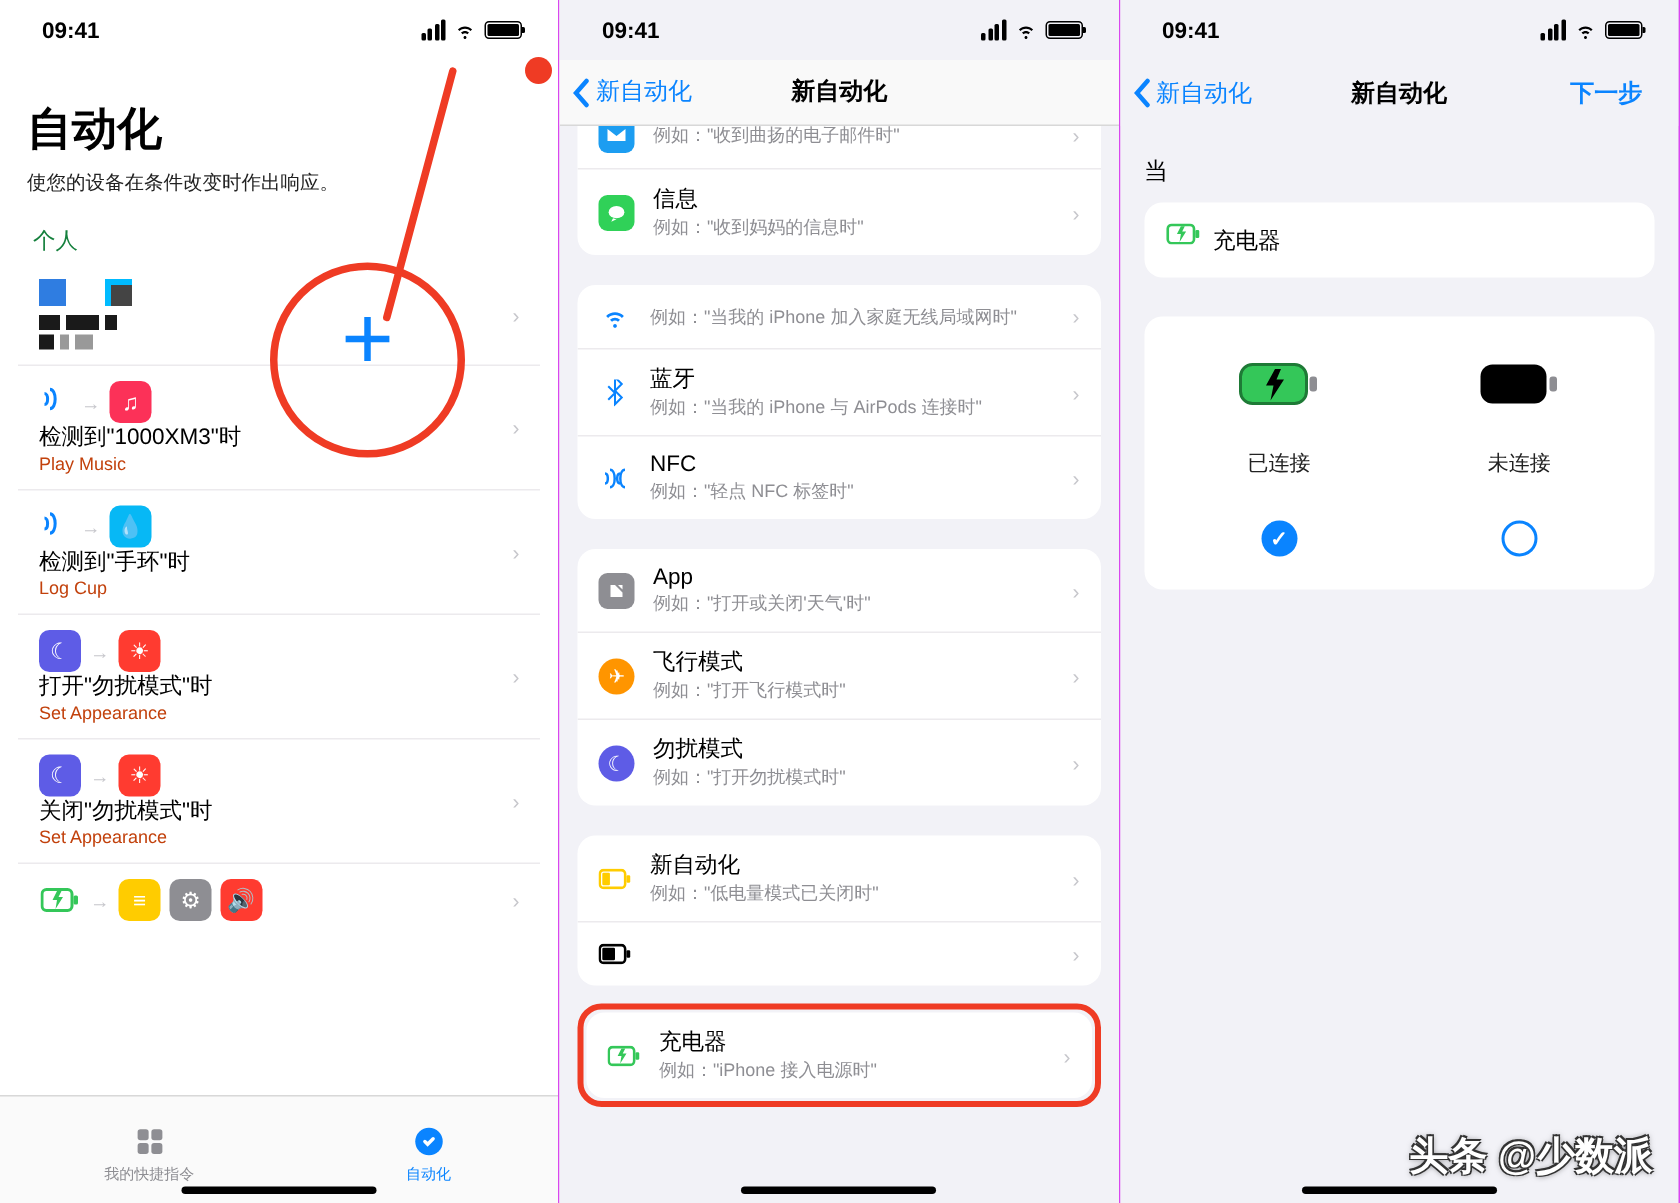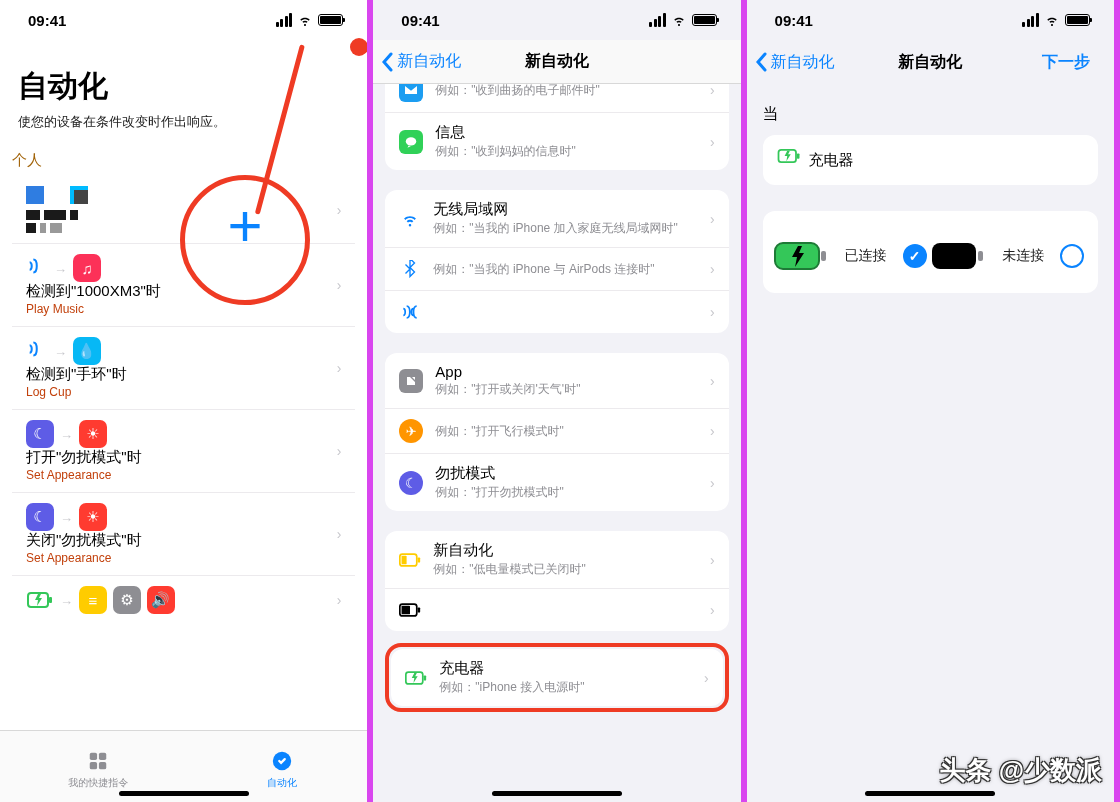--- a/index.html
+++ b/index.html
@@ -9,21 +9,21 @@
     width: 1120px;
     height: 802px;
     display: flex;
     overflow: hidden;
     position: relative;
   }
   .phone {
     width: 373.3px;
     height: 802px;
     background: #f2f2f7;
-    border-right: 6px solid #d946ef;
+    border-right: 1px solid #d946ef;
     position: relative;
     display: flex;
     flex-direction: column;
     overflow: hidden;
   }
   .phone:last-child { border-right: none; }
   .status-bar {
     height: 40px;
     display: flex;
     justify-content: space-between;
@@ -44,21 +44,21 @@
   .wifi-icon svg { width: 16px; height: 16px; display:block; }
   .battery { width: 25px; height: 12px; border: 1px solid #000; border-radius: 3px; padding: 1px; position: relative; }
   .battery::after { content:''; position:absolute; right:-3px; top:3px; width:2px; height:4px; background:#000; border-radius:0 1px 1px 0; }
   .battery-fill { width: 100%; height: 100%; background: #000; border-radius: 1px; }
 
   
   .phone1 { background:#fff; }
   .p1-header { padding: 26px 18px 6px; }
   .p1-title { font-size: 30px; font-weight: 700; margin-bottom: 6px; }
   .p1-sub { font-size: 13px; color: #222; }
-  .p1-section-label { font-size: 15px; padding: 14px 12px 6px; color:#a16207; }
+  .p1-section-label { font-size: 15px; padding: 14px 22px 6px; color:#15803d; }
   .p1-list { margin: 0 12px; border-radius: 12px; overflow:hidden; background:#fff; }
   .p1-item { padding: 10px 14px; position:relative; }
   .p1-item + .p1-item { border-top:1px solid #eceaed; }
   .p1-item-title { font-size: 15px; font-weight:500; color:#000; }
   .p1-item-sub { font-size: 12px; color:#c2410c; margin-top:1px;}
   .chevron { position:absolute; right:14px; top:50%; transform:translateY(-50%); color:#c7c7cc; font-size:14px;}
   .squares { display:flex; gap:4px; }
   .sq { width:18px; height:18px; }
   .sq.b { background:#2f7de1; }
   .redacted { display:flex; gap:4px; margin-top:6px; }
@@ -108,21 +108,21 @@
   .p2-sub { font-size:12px; color:#8e8e93; margin-top:1px; }
   .p2-highlight { margin:12px 12px 0; border:4px solid #ef3b24; border-radius:16px; padding:2px;}
   .p2-highlight .p2-row { border-radius:12px; background:#fff; }
 
   
   .p3-body { padding: 20px 16px; }
   .p3-when { font-size:16px; font-weight:500; margin-bottom:10px; }
   .p3-card { background:#fff; border-radius:12px; padding:14px; display:flex; align-items:center; gap:10px; margin-bottom:26px;}
   .p3-card-icon { width:22px; height:22px; }
   .p3-options { background:#fff; border-radius:12px; padding:30px 10px 22px; display:flex; }
-  .p3-opt { flex:1; display:flex; align-items:center; gap:16px; }
+  .p3-opt { flex:1; display:flex; flex-direction:column; align-items:center; gap:29px; }
   .p3-opt-label { font-size:14px; color:#222; }
   .radio { width:24px; height:24px; border-radius:50%; }
   .radio.checked { background:#0a84ff; display:flex; align-items:center; justify-content:center; }
   .radio.checked::after { content:"✓"; color:#fff; font-size:14px; font-weight:700;}
   .radio.unchecked { border:2px solid #0a84ff; }
 
   .watermark {
     position:absolute; bottom:14px; right:18px; color:#fff; font-size:26px; font-weight:700;
     text-shadow: -1px -1px 0 #333, 1px -1px 0 #333, -1px 1px 0 #333, 1px 1px 0 #333, 0 0 4px rgba(0,0,0,.6);
     z-index:100; font-family:"PingFang SC",sans-serif;
@@ -338,42 +338,46 @@
     </div>
 
     <div class="p2-group">
       <div class="p2-row">
         <div class="p2-icon">
             <svg viewBox="0 0 24 24" width="20" height="20" fill="#0a84ff">
               <path d="M12 18c.8 0 1.5.7 1.5 1.5S12.8 21 12 21s-1.5-.7-1.5-1.5S11.2 18 12 18zm-4-3.4c2.2-2.2 5.8-2.2 8 0l-1.6 1.6c-1.3-1.3-3.5-1.3-4.8 0L8 14.6zM4.9 11.5c3.9-3.9 10.3-3.9 14.2 0l-1.6 1.6c-3-3-8-3-11 0l-1.6-1.6z"></path>
             </svg>
           </div>
         <div class="p2-text">
-            <div class="p2-title">无线局域网</div>
             <div class="p2-sub">例如："当我的 iPhone 加入家庭无线局域网时"</div>
           </div>
         <span class="chevron">›</span>
       </div>
       <div class="p2-row">
         <div class="p2-icon">
             <svg viewBox="0 0 24 24" width="18" height="18" fill="#0a84ff">
               <path d="M12 2v20l6-6-6-6 6-6-6-6zm0 10L6 6m6 6l-6 6" stroke="#0a84ff" stroke-width="1.8" fill="none"></path>
             </svg>
           </div>
         <div class="p2-text">
+            <div class="p2-title">蓝牙</div>
             <div class="p2-sub">例如："当我的 iPhone 与 AirPods 连接时"</div>
           </div>
         <span class="chevron">›</span>
       </div>
       <div class="p2-row">
         <div class="p2-icon">
             <svg viewBox="0 0 24 24" width="20" height="20" fill="none" stroke="#0a84ff" stroke-width="2">
               <path d="M4 8c3 0 3 8 0 8M8 5c5 0 5 14 0 14M16 8c-3 0-3 8 0 8M20 5c-5 0-5 14 0 14"></path>
             </svg>
           </div>
+        <div class="p2-text">
+            <div class="p2-title">NFC</div>
+            <div class="p2-sub">例如："轻点 NFC 标签时"</div>
+          </div>
         <span class="chevron">›</span>
       </div>
     </div>
 
     <div class="p2-group">
       <div class="p2-row">
         <div class="p2-icon boxed" style="background:#8e8e93">
             <svg viewBox="0 0 24 24" width="12" height="12" fill="#fff">
               <path d="M14 4h6v6M20 4L10 14M10 4H4v16h16v-6"></path>
             </svg>
@@ -382,20 +386,21 @@
             <div class="p2-title">App</div>
             <div class="p2-sub">例如："打开或关闭'天气'时"</div>
           </div>
         <span class="chevron">›</span>
       </div>
       <div class="p2-row">
         <div class="p2-icon boxed" style="background:#ff9500;border-radius:50%">
             <span style="color:#fff;font-size:13px">✈</span>
           </div>
         <div class="p2-text">
+            <div class="p2-title">飞行模式</div>
             <div class="p2-sub">例如："打开飞行模式时"</div>
           </div>
         <span class="chevron">›</span>
       </div>
       <div class="p2-row">
         <div class="p2-icon boxed" style="background:#5e5ce6;border-radius:50%">
             <span style="color:#fff;font-size:14px">☾</span>
           </div>
         <div class="p2-text">
             <div class="p2-title">勿扰模式</div>

